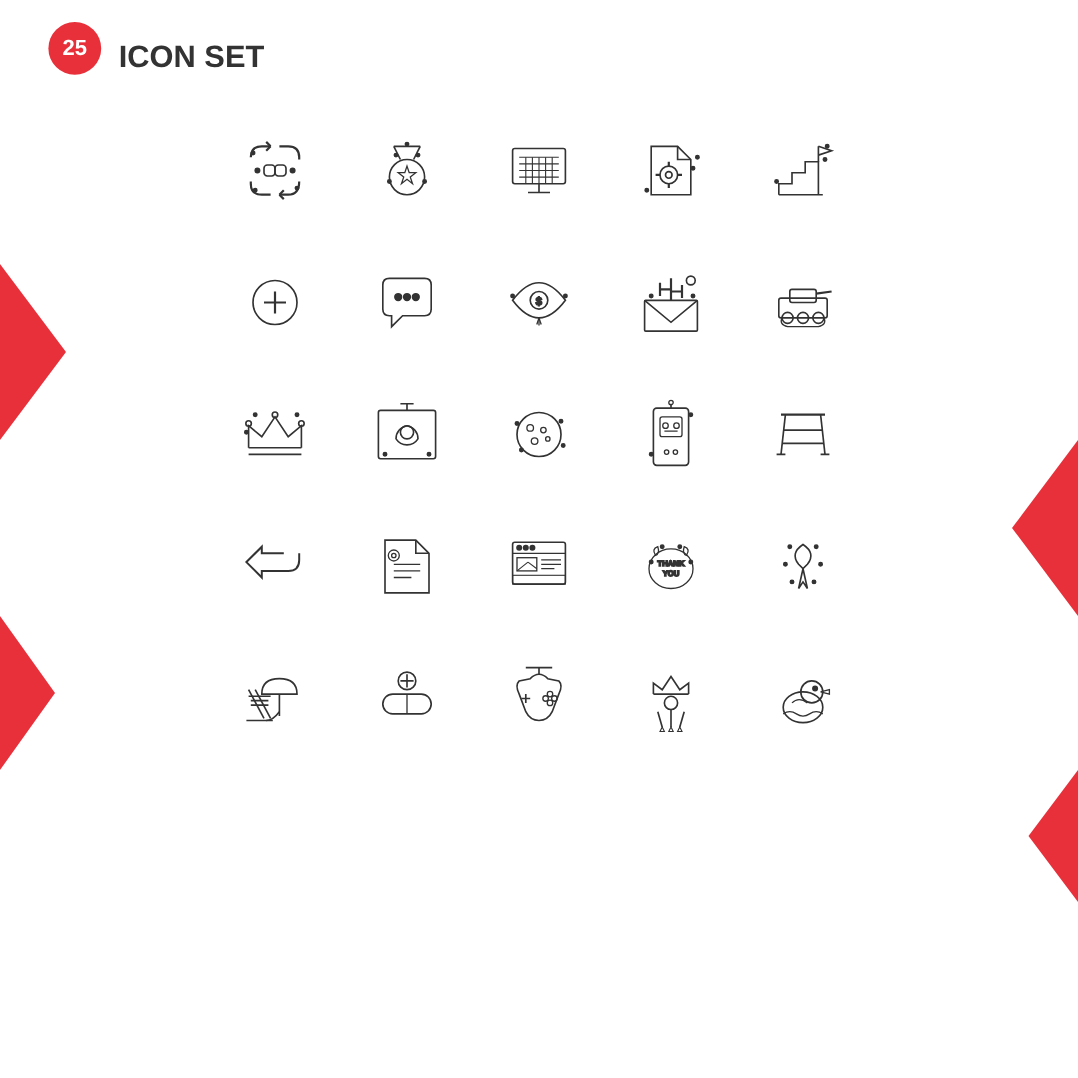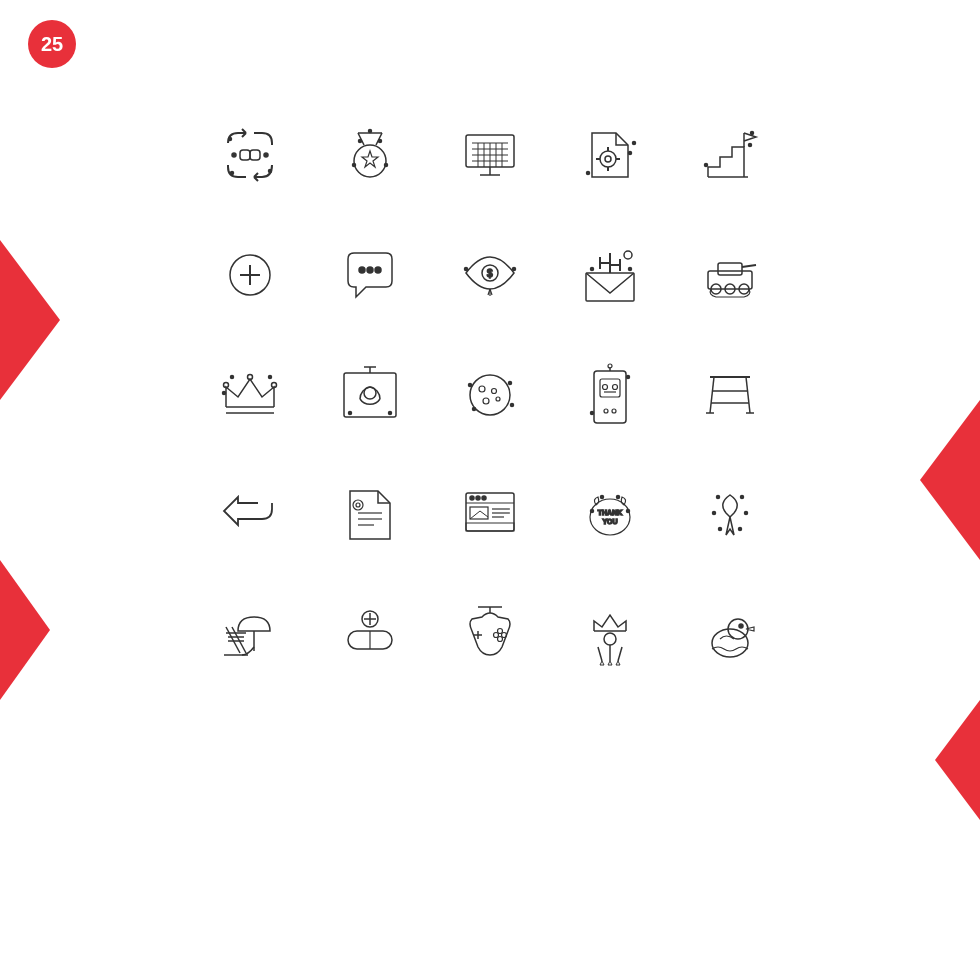--- a/index.html
+++ b/index.html
@@ -51,21 +51,21 @@
       height: 0;
       border-top: 60px solid transparent;
       border-bottom: 60px solid transparent;
       border-right: 45px solid #e8303a;
     }
 
     
     .header {
       position: absolute;
       top: 20px;
-      left: 28px;
+      left: 44px;
       display: flex;
       align-items: flex-end;
       gap: 16px;
     }
     .badge-number {
       background: #e8303a;
       color: white;
       width: 48px;
       height: 48px;
       border-radius: 50%;
@@ -112,20 +112,21 @@
 </head>
 <body>
 
 <div class="red-triangle-left"></div>
 <div class="red-triangle-left2"></div>
 <div class="red-triangle-right"></div>
 <div class="red-triangle-right2"></div>
 
 <div class="header">
   <div class="badge-number">25</div>
+  <div class="header-title">ICON SET</div>
 </div>
 
 <div class="icon-grid">
 
   <div class="icon-cell">
     <svg viewBox="0 0 64 64">
 
       <path d="M10 20 Q10 10 20 10 L28 10" stroke="#333" stroke-width="2"></path>
       <path d="M28 10 L24 6 M28 10 L24 14" stroke="#333" stroke-width="2"></path>
       <path d="M36 10 L44 10 Q54 10 54 20 L54 22" stroke="#333" stroke-width="2"></path>

